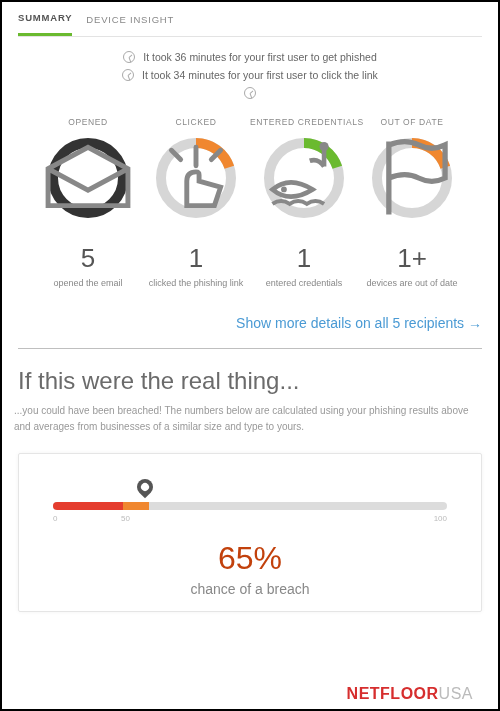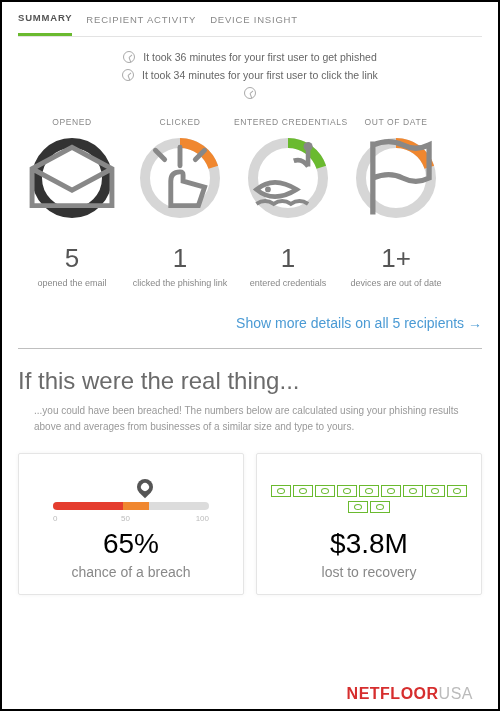--- a/index.html
+++ b/index.html
@@ -45,44 +45,44 @@
     width: 12px; height: 12px; border: 1.4px solid #aaa; border-radius: 50%;
     position: relative; flex-shrink: 0;
   }
   .clock::before, .clock::after {
     content: ""; position: absolute; background: #aaa; left: 50%; top: 50%;
     transform-origin: left center;
   }
   .clock::before { width: 3.5px; height: 1.2px; transform: rotate(-40deg); }
   .clock::after  { width: 4.5px; height: 1.2px; transform: rotate(70deg); }
 
-  .stats { display: flex; justify-content: flex-start; margin: 18px 16px 0 16px; }
+  .stats { display: flex; justify-content: center; margin: 18px 16px 0 16px; }
   .stat { width: 108px; text-align: center; }
   .stat .hlabel { font-size: 8.5px; color: #888; letter-spacing: 0.6px; margin-bottom: 8px; white-space: nowrap; }
   .donut { width: 86px; height: 86px; margin: 0 auto; position: relative; }
   .donut svg { width: 86px; height: 86px; }
   .donut .icon { position: absolute; inset: 0; display: flex; align-items: center; justify-content: center; color: #888; }
   .stat .big { font-size: 26px; color: #555; font-weight: 300; margin-top: 22px; }
   .stat .sub { font-size: 9px; color: #888; margin-top: 4px; white-space: nowrap; }
 
   .showmore { text-align: right; margin: 26px 16px 16px 16px; }
   .showmore a { font-size: 14px; color: #4a9ad4; text-decoration: none; }
 
   hr.mid { border: none; border-top: 1px solid #bfbfbf; margin: 0 16px; }
 
   .headline { font-size: 24px; color: #6b6b6b; font-weight: 300; margin: 18px 16px 8px 16px; }
-  .blurb { font-size: 10px; color: #999; line-height: 1.6; margin: 0 16px 18px 32px; }
+  .blurb { font-size: 10px; color: #999; line-height: 1.6; margin: 0 16px 18px 12px; }
 
   .cards { display: flex; gap: 12px; margin: 0 16px; }
   .card {
     flex: 1; border: 1px solid #e5e5e5; border-radius: 2px;
     box-shadow: 0 0 4px rgba(0,0,0,.05); padding: 18px 10px 14px 10px;
     text-align: center;
   }
-  .card .big { font-size: 28px; color: #000000; font-weight: 300; margin-top: 2px; }
+  .card .big { font-size: 32px; color: #c2410c; font-weight: 300; margin-top: 14px; }
   .card .sub { font-size: 14px; color: #888; margin-top: 4px; }
   .gauge { height: 54px; position: relative; }
   .gauge .track {
     position: absolute; left: 24px; right: 24px; top: 30px; height: 8px;
     background: #dcdcdc; border-radius: 4px;
   }
   .gauge .fill-red { position:absolute; left:24px; top:30px; height:8px; width:70px; background:#e53d2e; border-radius:4px 0 0 4px;}
   .gauge .fill-org { position:absolute; left:94px; top:30px; height:8px; width:26px; background:#f0872f;}
   .gauge .lbl { position:absolute; top:42px; font-size:8px; color:#bbb; }
   .gauge .lbl.l { left:24px; } .gauge .lbl.m { left:92px; } .gauge .lbl.r { right:24px; }
@@ -103,21 +103,20 @@
     font-size: 16px; letter-spacing: 0.5px;
   }
   .footer-mark .red { color: #d62e2e; font-weight: 600; }
   .footer-mark .grey { color: #bbb; }
 </style>
 </head>
 <body>
 
 <div class="tabs">
   <div class="tab active">SUMMARY</div>
-  <div class="tab">RECIPIENT ACTIVITY</div>
   <div class="tab">DEVICE INSIGHT</div>
   <div class="spacer"></div>
 </div>
 <hr class="top">
 
 <div class="bullets">
   <div class="row">
       <span class="clock"></span>
       <span>It took 36 minutes for your first user to get phished</span>
     </div>
@@ -221,34 +220,17 @@
       <div class="fill-red"></div>
       <div class="fill-org"></div>
       <div class="pin"></div>
       <div class="lbl l">0</div>
         <div class="lbl m">50</div>
         <div class="lbl r">100</div>
     </div>
     <div class="big">65%</div>
     <div class="sub">chance of a breach</div>
   </div>
-  <div class="card">
-    <div class="money">
-      <div class="bill"></div>
-        <div class="bill"></div>
-        <div class="bill"></div>
-        <div class="bill"></div>
-        <div class="bill"></div>
-        <div class="bill"></div>
-      <div class="bill"></div>
-        <div class="bill"></div>
-        <div class="bill"></div>
-        <div class="bill"></div>
-        <div class="bill"></div>
-    </div>
-    <div class="big">$3.8M</div>
-    <div class="sub">lost to recovery</div>
-  </div>
 </div>
 
 <div class="footer-mark">
   <span class="red">NETFLOOR</span><span class="grey">USA</span>
 </div>
 
 </body></html>

